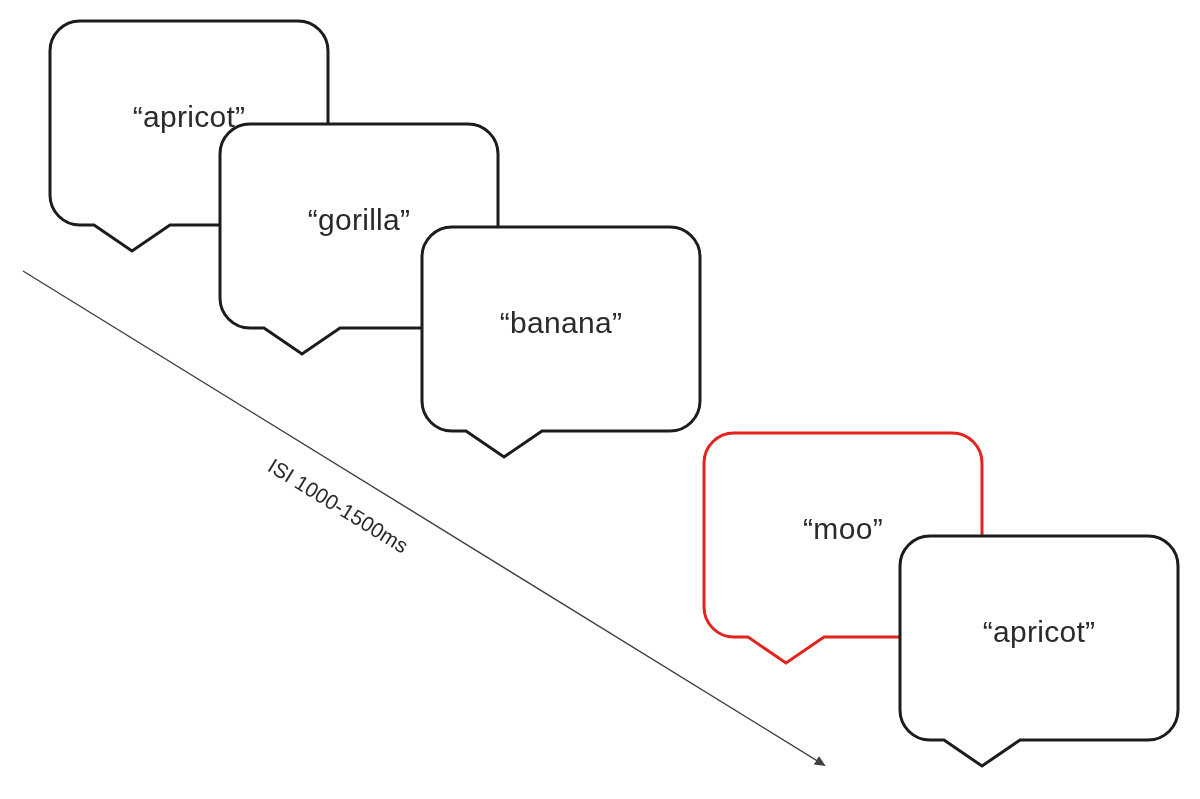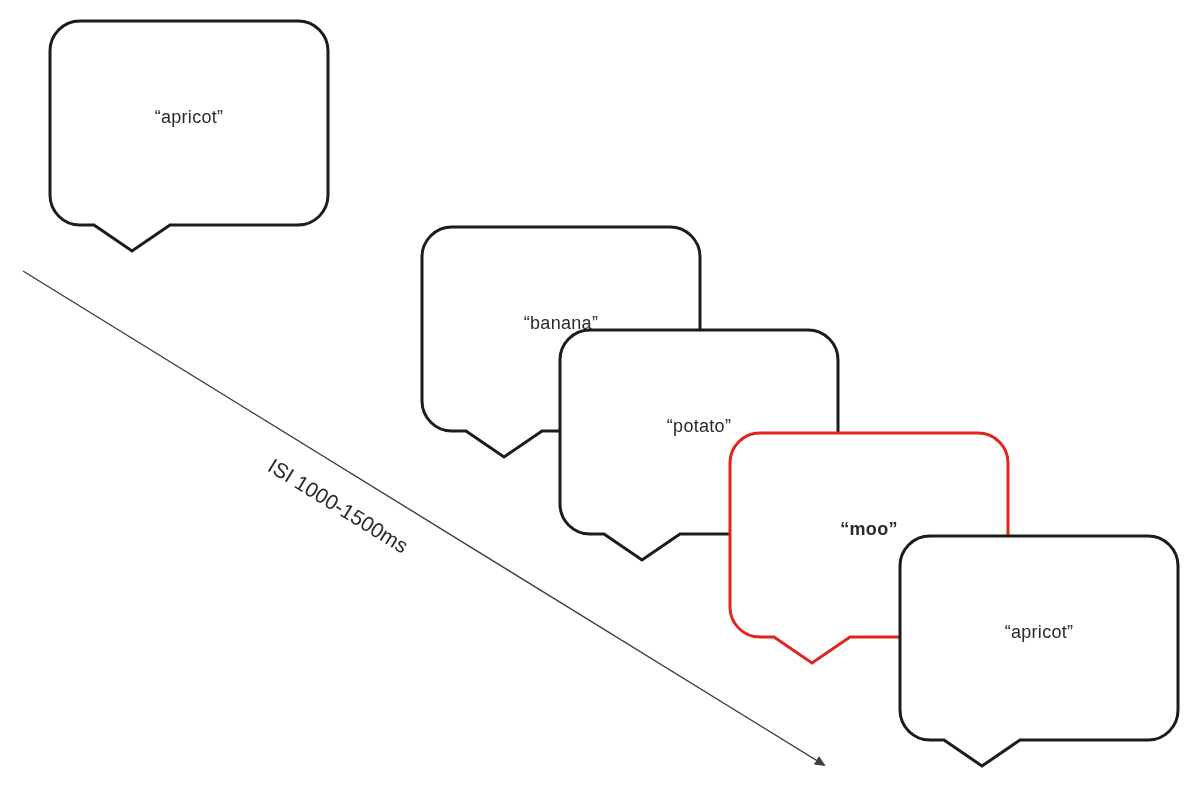--- a/index.html
+++ b/index.html
@@ -33,29 +33,29 @@
   }
   .bubble .word {
     position: absolute;
     left: 0;
     top: -6px;
     width: 100%;
     height: 100%;
     display: flex;
     align-items: center;
     justify-content: center;
-    font-size: 18px;
+    font-size: 30px;
     letter-spacing: 0.3px;
     color: var(--text, #2a2a2a);
   }
   .pos1 { left: 50px;  top: 21px;  }
   .pos2 { left: 220px; top: 124px; }
   .pos3 { left: 390px; top: 227px; margin-left: 32px; }
   .pos4 { left: 560px; top: 330px; }
-  .pos5 { left: 730px; top: 433px; font-weight: bold; }
+  .pos5 { left: 704px; top: 433px; }
   .pos6 { left: 900px; top: 536px; }
   .arrow-layer {
     position: absolute;
     left: 0;
     top: 0;
   }
   .arrow-label {
     position: absolute;
     left: 338px;
     top: 506px;
@@ -81,34 +81,34 @@
 
   <div class="arrow-label">ISI 1000-1500ms</div>
 
   <div class="bubble pos1">
     <svg width="284" height="236" viewBox="-3 -3 284 236">
       <path class="outline" d="M30 0 H248 A30 30 0 0 1 278 30 V174 A30 30 0 0 1 248 204 H120 L82 230 L44 204 H30 A30 30 0 0 1 0 174 V30 A30 30 0 0 1 30 0 Z" stroke="#1c1c1c"></path>
     </svg>
     <div class="word">“apricot”</div>
   </div>
 
+  <div class="bubble pos2">
+    <svg width="284" height="236" viewBox="-3 -3 284 236">
+      <path class="outline" d="M30 0 H248 A30 30 0 0 1 278 30 V174 A30 30 0 0 1 248 204 H120 L82 230 L44 204 H30 A30 30 0 0 1 0 174 V30 A30 30 0 0 1 30 0 Z" stroke="#1c1c1c"></path>
+    </svg>
+    <div class="word">“gorilla”</div>
+  </div>
 
   <div class="bubble pos3">
     <svg width="284" height="236" viewBox="-3 -3 284 236">
       <path class="outline" d="M30 0 H248 A30 30 0 0 1 278 30 V174 A30 30 0 0 1 248 204 H120 L82 230 L44 204 H30 A30 30 0 0 1 0 174 V30 A30 30 0 0 1 30 0 Z" stroke="#1c1c1c"></path>
     </svg>
     <div class="word">“banana”</div>
   </div>
 
-  <div class="bubble pos4">
-    <svg width="284" height="236" viewBox="-3 -3 284 236">
-      <path class="outline" d="M30 0 H248 A30 30 0 0 1 278 30 V174 A30 30 0 0 1 248 204 H120 L82 230 L44 204 H30 A30 30 0 0 1 0 174 V30 A30 30 0 0 1 30 0 Z" stroke="#1c1c1c"></path>
-    </svg>
-    <div class="word">“potato”</div>
-  </div>
 
   <div class="bubble pos5">
     <svg width="284" height="236" viewBox="-3 -3 284 236">
       <path class="outline" d="M30 0 H248 A30 30 0 0 1 278 30 V174 A30 30 0 0 1 248 204 H120 L82 230 L44 204 H30 A30 30 0 0 1 0 174 V30 A30 30 0 0 1 30 0 Z" stroke="#e3241e"></path>
     </svg>
     <div class="word">“moo”</div>
   </div>
 
   <div class="bubble pos6">
     <svg width="284" height="236" viewBox="-3 -3 284 236">

